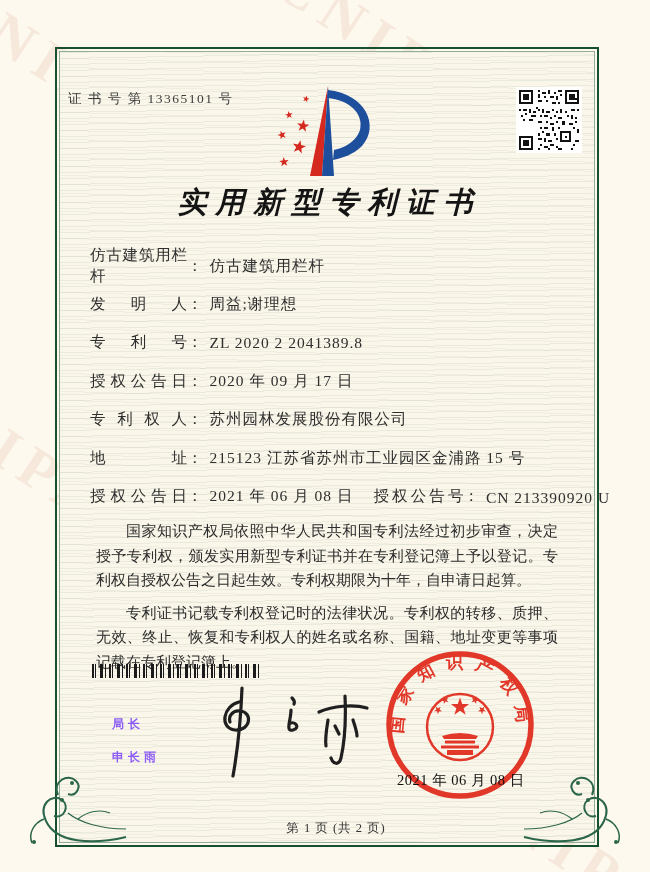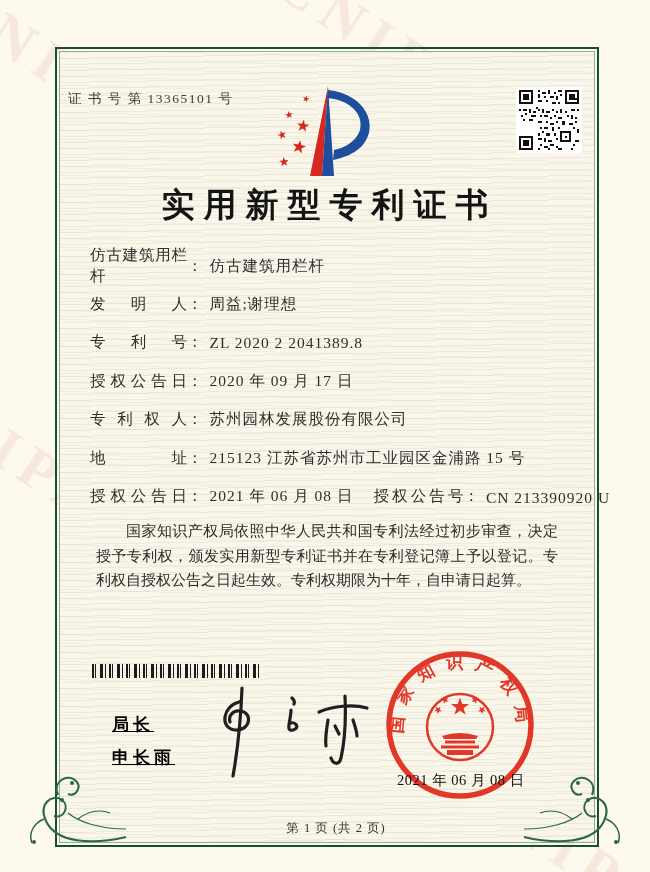--- a/index.html
+++ b/index.html
@@ -25,21 +25,21 @@
       repeating-linear-gradient(1.5deg, rgba(125,155,130,0.09) 0 1px, rgba(0,0,0,0) 1px 9px);
   }
   .cert-no{
     position:absolute;left:68px;top:90px;font-size:13.5px;letter-spacing:1.5px;
     color:#3c3c3c;z-index:4;
   }
   .logo{position:absolute;left:270px;top:84px;width:120px;height:94px;z-index:4;}
   .qr{position:absolute;left:516px;top:87px;width:66px;height:66px;z-index:4;background:#fff;padding:3px;box-sizing:border-box;}
   .title{
     position:absolute;left:0;width:650px;top:183px;text-align:center;
-    font-size:33px;font-weight:bold;letter-spacing:9px;text-indent:9px;color:#141414;z-index:4;
+    font-size:29px;font-weight:bold;letter-spacing:9px;text-indent:9px;color:#141414;z-index:4;font-style:italic;
   }
   .fields{position:absolute;left:90px;top:247px;width:475px;z-index:4;}
   .field-row{height:38.4px;display:flex;align-items:center;font-size:15.5px;color:#2e2e2e;}
   .fgroup{display:flex;align-items:flex-end;}
   .flabel{display:inline-block;width:97px;text-align:justify;text-align-last:justify;}
   .fcolon{margin-right:7px;}
   .fvalue{letter-spacing:1px;white-space:nowrap;}
   .fgroup.second{margin-left:20px;}
   .fgroup.second .flabel{width:90px;}
   .body-text{
@@ -51,21 +51,21 @@
     position:absolute;left:92px;top:664px;width:168px;height:14px;z-index:4;
     background:repeating-linear-gradient(90deg,
       #1b1b1b 0 2px, rgba(0,0,0,0) 2px 3px,
       #1b1b1b 3px 4px, rgba(0,0,0,0) 4px 8px,
       #1b1b1b 8px 11px, rgba(0,0,0,0) 11px 13px,
       #1b1b1b 13px 14px, rgba(0,0,0,0) 14px 17px);
   }
   .signer{
     position:absolute;left:112px;top:708px;z-index:4;
     font-family:"Liberation Sans","DejaVu Sans",sans-serif;
-    font-size:17px;font-weight:700;color:#000000;letter-spacing:4px;line-height:33px;text-decoration:underline;
+    font-size:12px;font-weight:700;color:#8b5cf6;letter-spacing:4px;line-height:33px;
   }
   .signature{position:absolute;left:195px;top:676px;width:185px;height:110px;z-index:5;}
   .seal{position:absolute;left:381px;top:648px;width:158px;height:158px;z-index:5;opacity:0.93;}
   .seal-date{
     position:absolute;left:397px;top:771px;z-index:6;font-size:14.5px;color:#101010;
     letter-spacing:0.5px;white-space:nowrap;
   }
   .footer{
     position:absolute;left:0;width:650px;top:820px;text-align:center;
     font-size:12.5px;color:#333;letter-spacing:1px;z-index:4;padding-left:11px;
@@ -174,20 +174,21 @@
       <span class="fgroup second">
         <span class="flabel">授权公告号</span>
           <span class="fcolon">：</span>
           <span class="fvalue">CN 213390920 U</span>
       </span>
     </div>
   </div>
 
   <div class="body-text">
     <p>国家知识产权局依照中华人民共和国专利法经过初步审查，决定授予专利权，颁发实用新型专利证书并在专利登记簿上予以登记。专利权自授权公告之日起生效。专利权期限为十年，自申请日起算。</p>
+    <p>专利证书记载专利权登记时的法律状况。专利权的转移、质押、无效、终止、恢复和专利权人的姓名或名称、国籍、地址变更等事项记载在专利登记簿上。</p>
   </div>
 
   <div class="barcode"></div>
 
   <div class="signer">
     <div>局长</div>
     <div>申长雨</div>
   </div>
 
   <svg class="signature" viewBox="0 0 185 110" aria-hidden="true">

